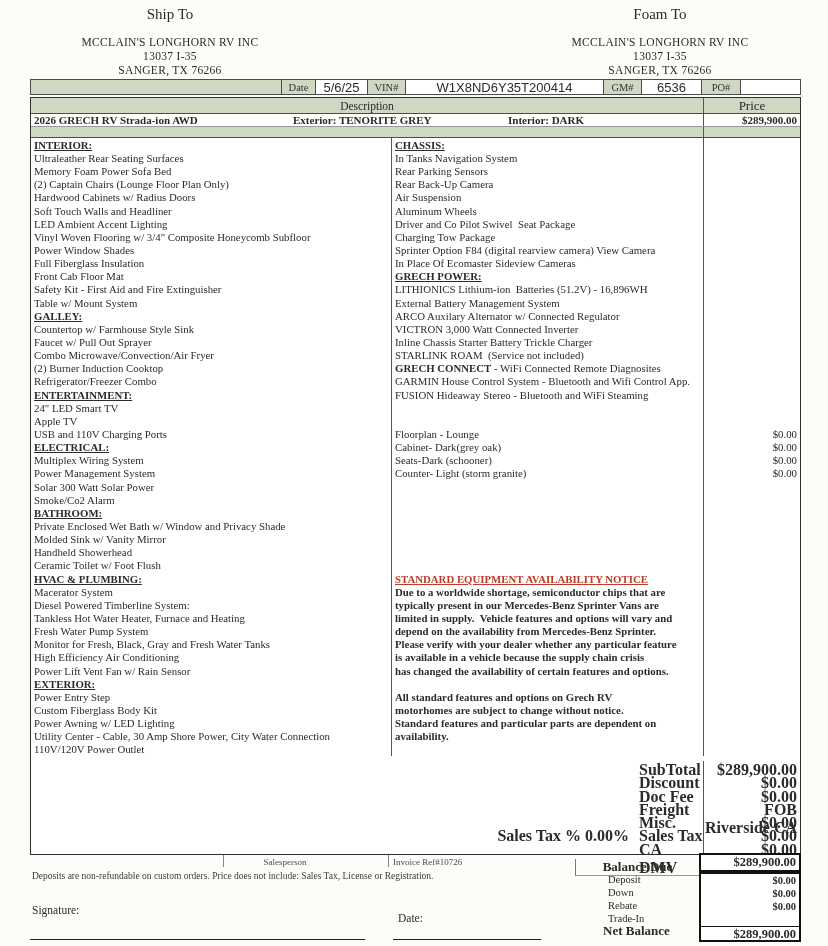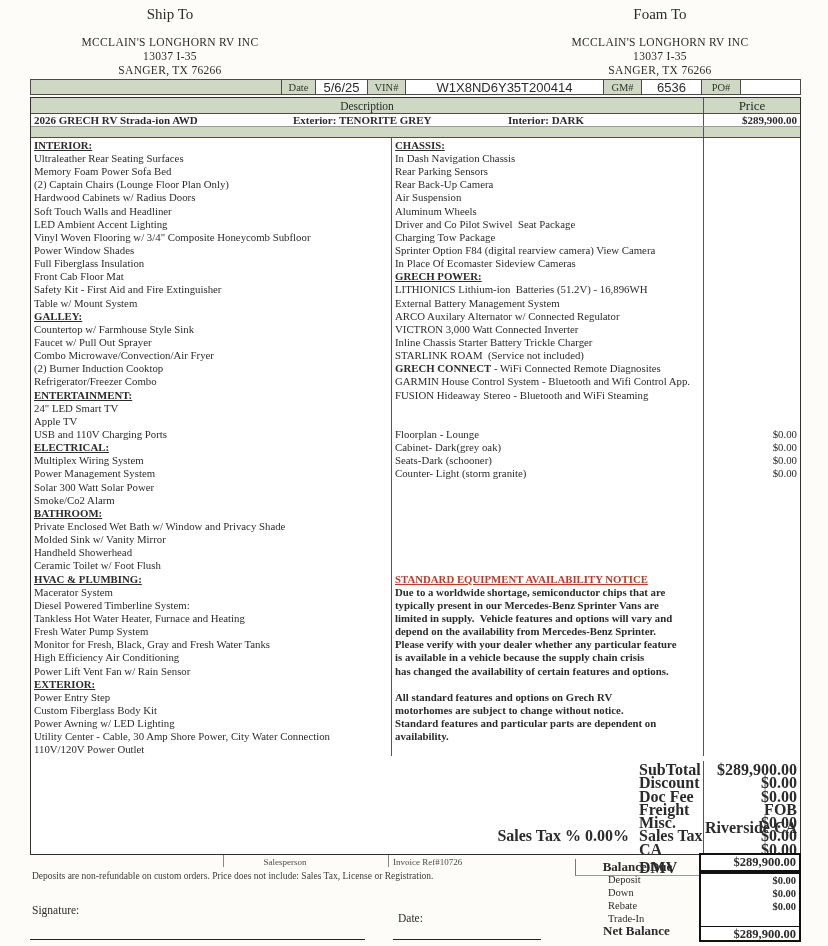--- a/index.html
+++ b/index.html
@@ -179,21 +179,21 @@
           <div class="brow">Power Awning w/ LED Lighting</div>
           <div class="brow">Utility Center - Cable, 30 Amp Shore Power, City Water Connection</div>
           <div class="brow">110V/120V Power Outlet</div>
         </div>
       <div class="col-right" id="right-col">
           <div class="rrow">
             <div class="rtext header">CHASSIS:</div>
             <div class="rprice"></div>
           </div>
           <div class="rrow">
-            <div class="rtext">In Dash Navigation Chassis</div>
+            <div class="rtext">In Tanks Navigation System</div>
             <div class="rprice"></div>
           </div>
           <div class="rrow">
             <div class="rtext">Rear Parking Sensors</div>
             <div class="rprice"></div>
           </div>
           <div class="rrow">
             <div class="rtext">Rear Back-Up Camera</div>
             <div class="rprice"></div>
           </div>

